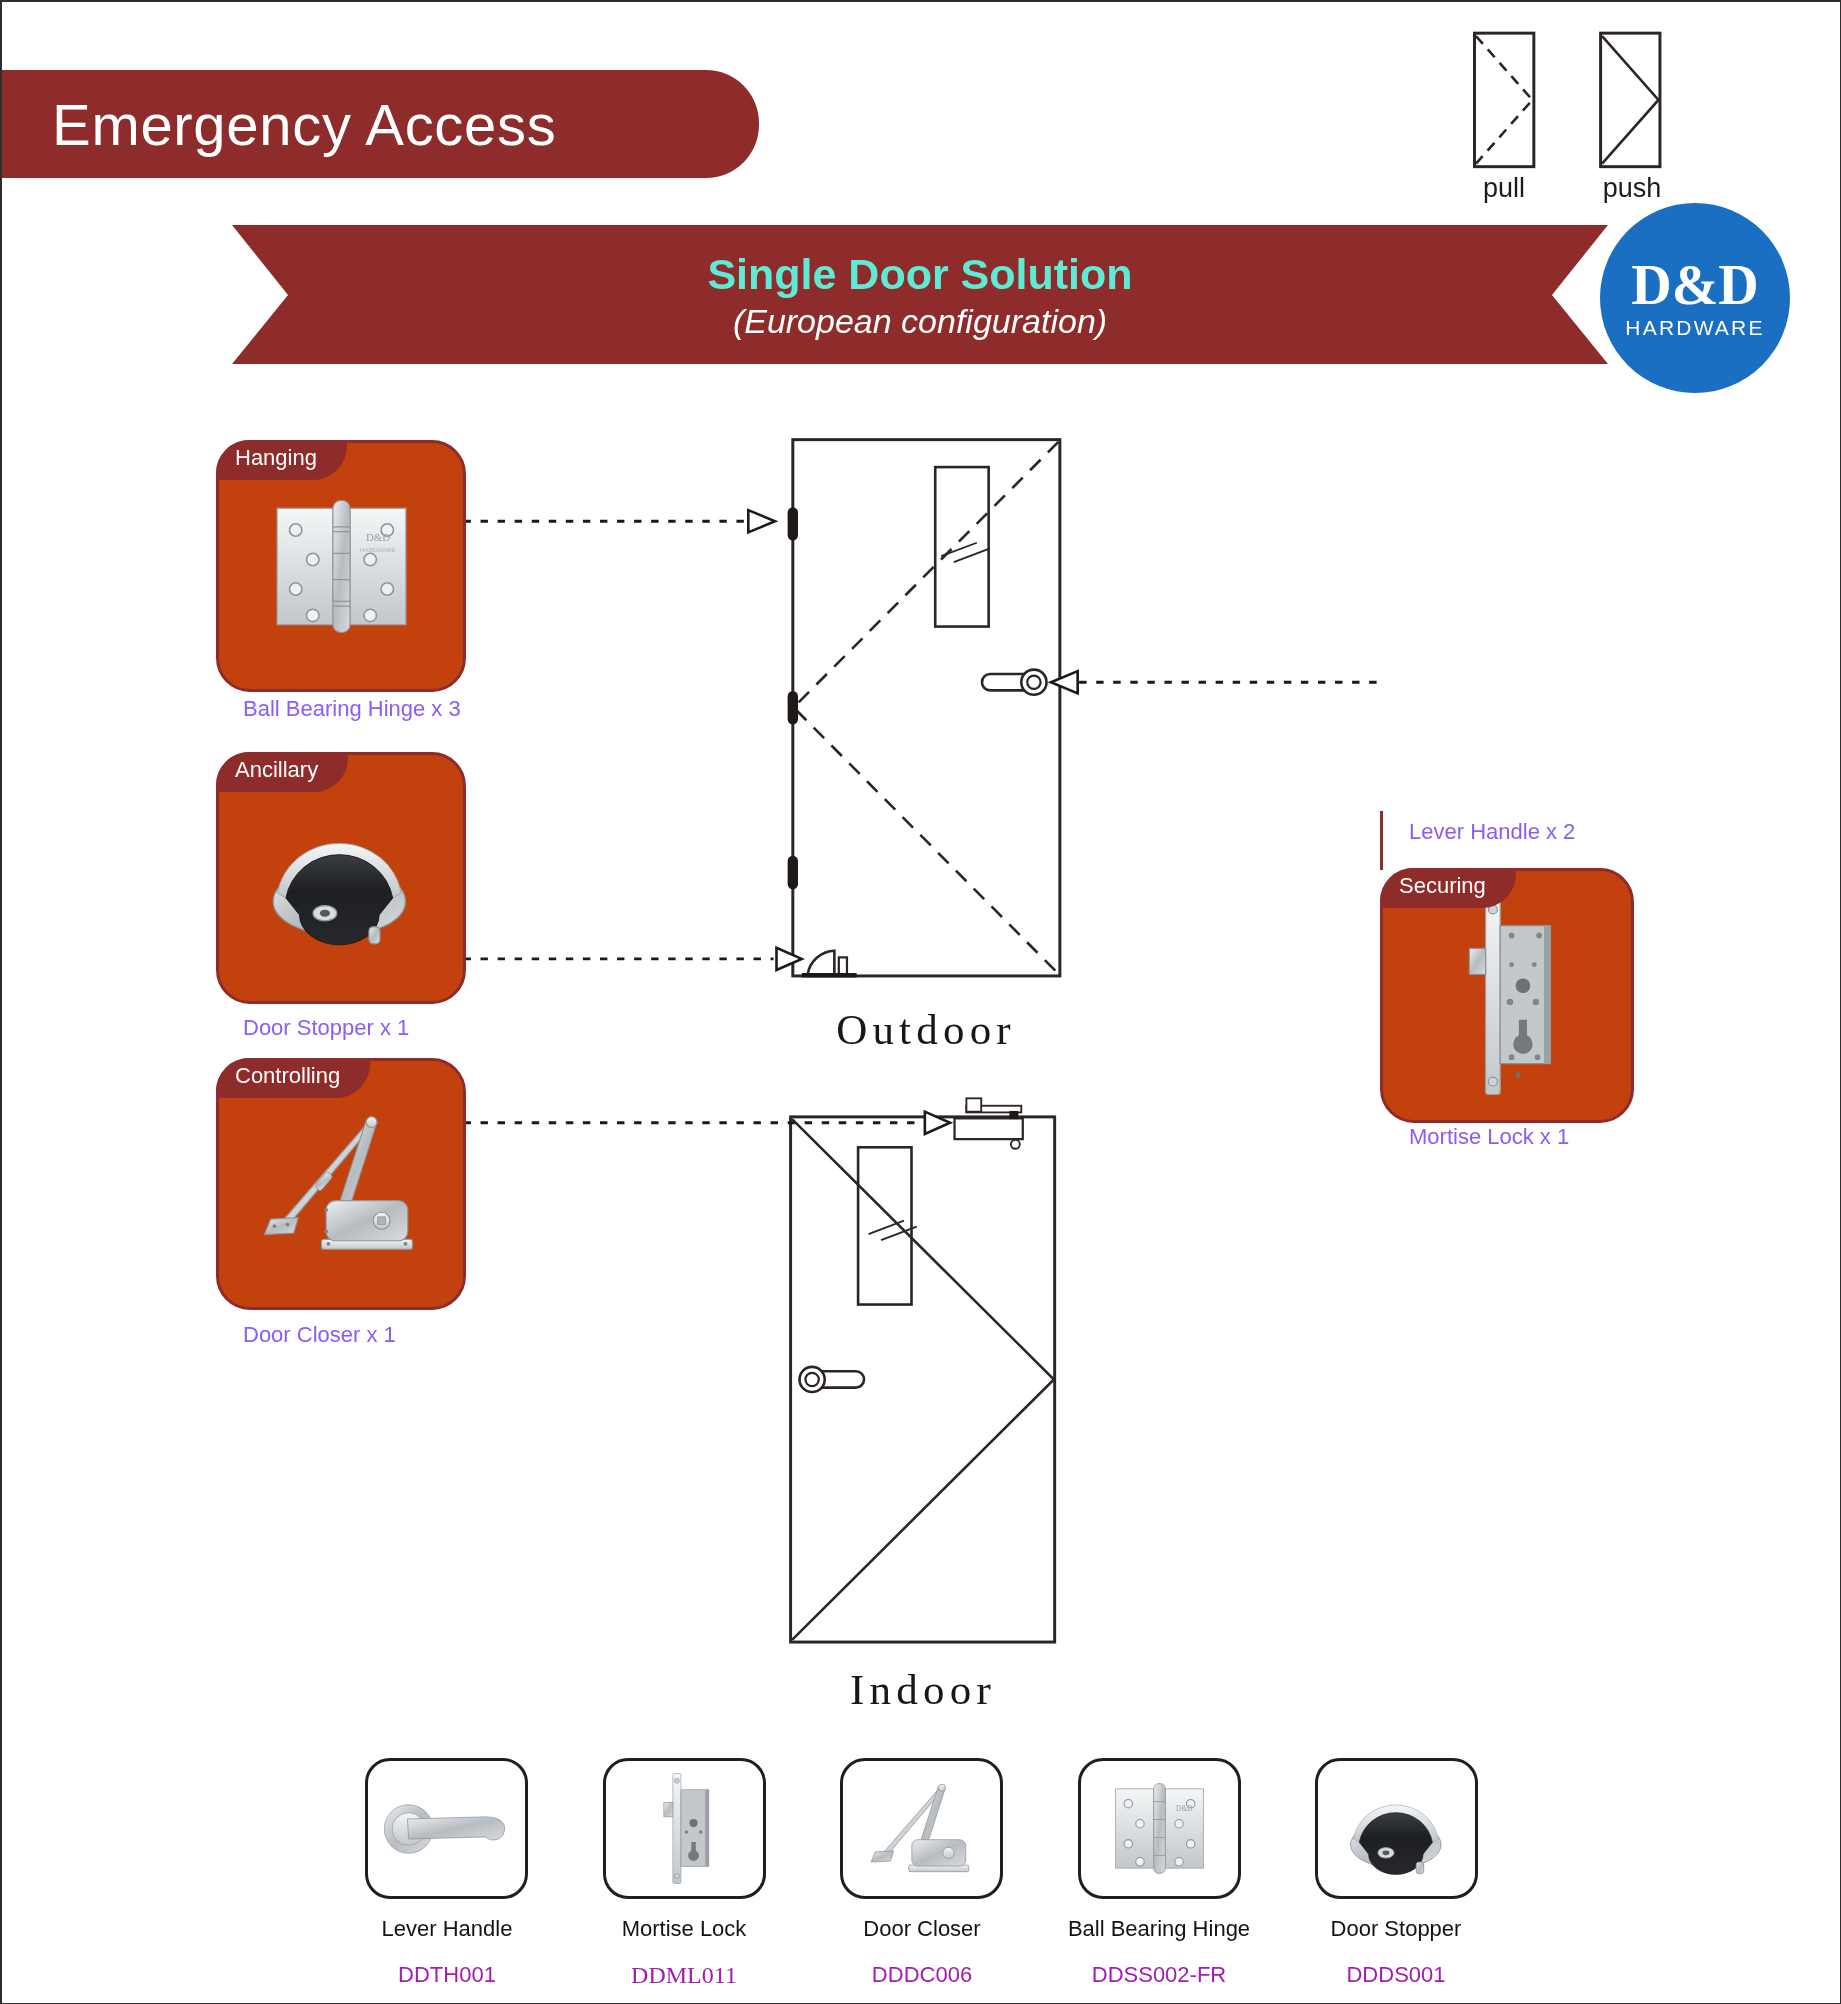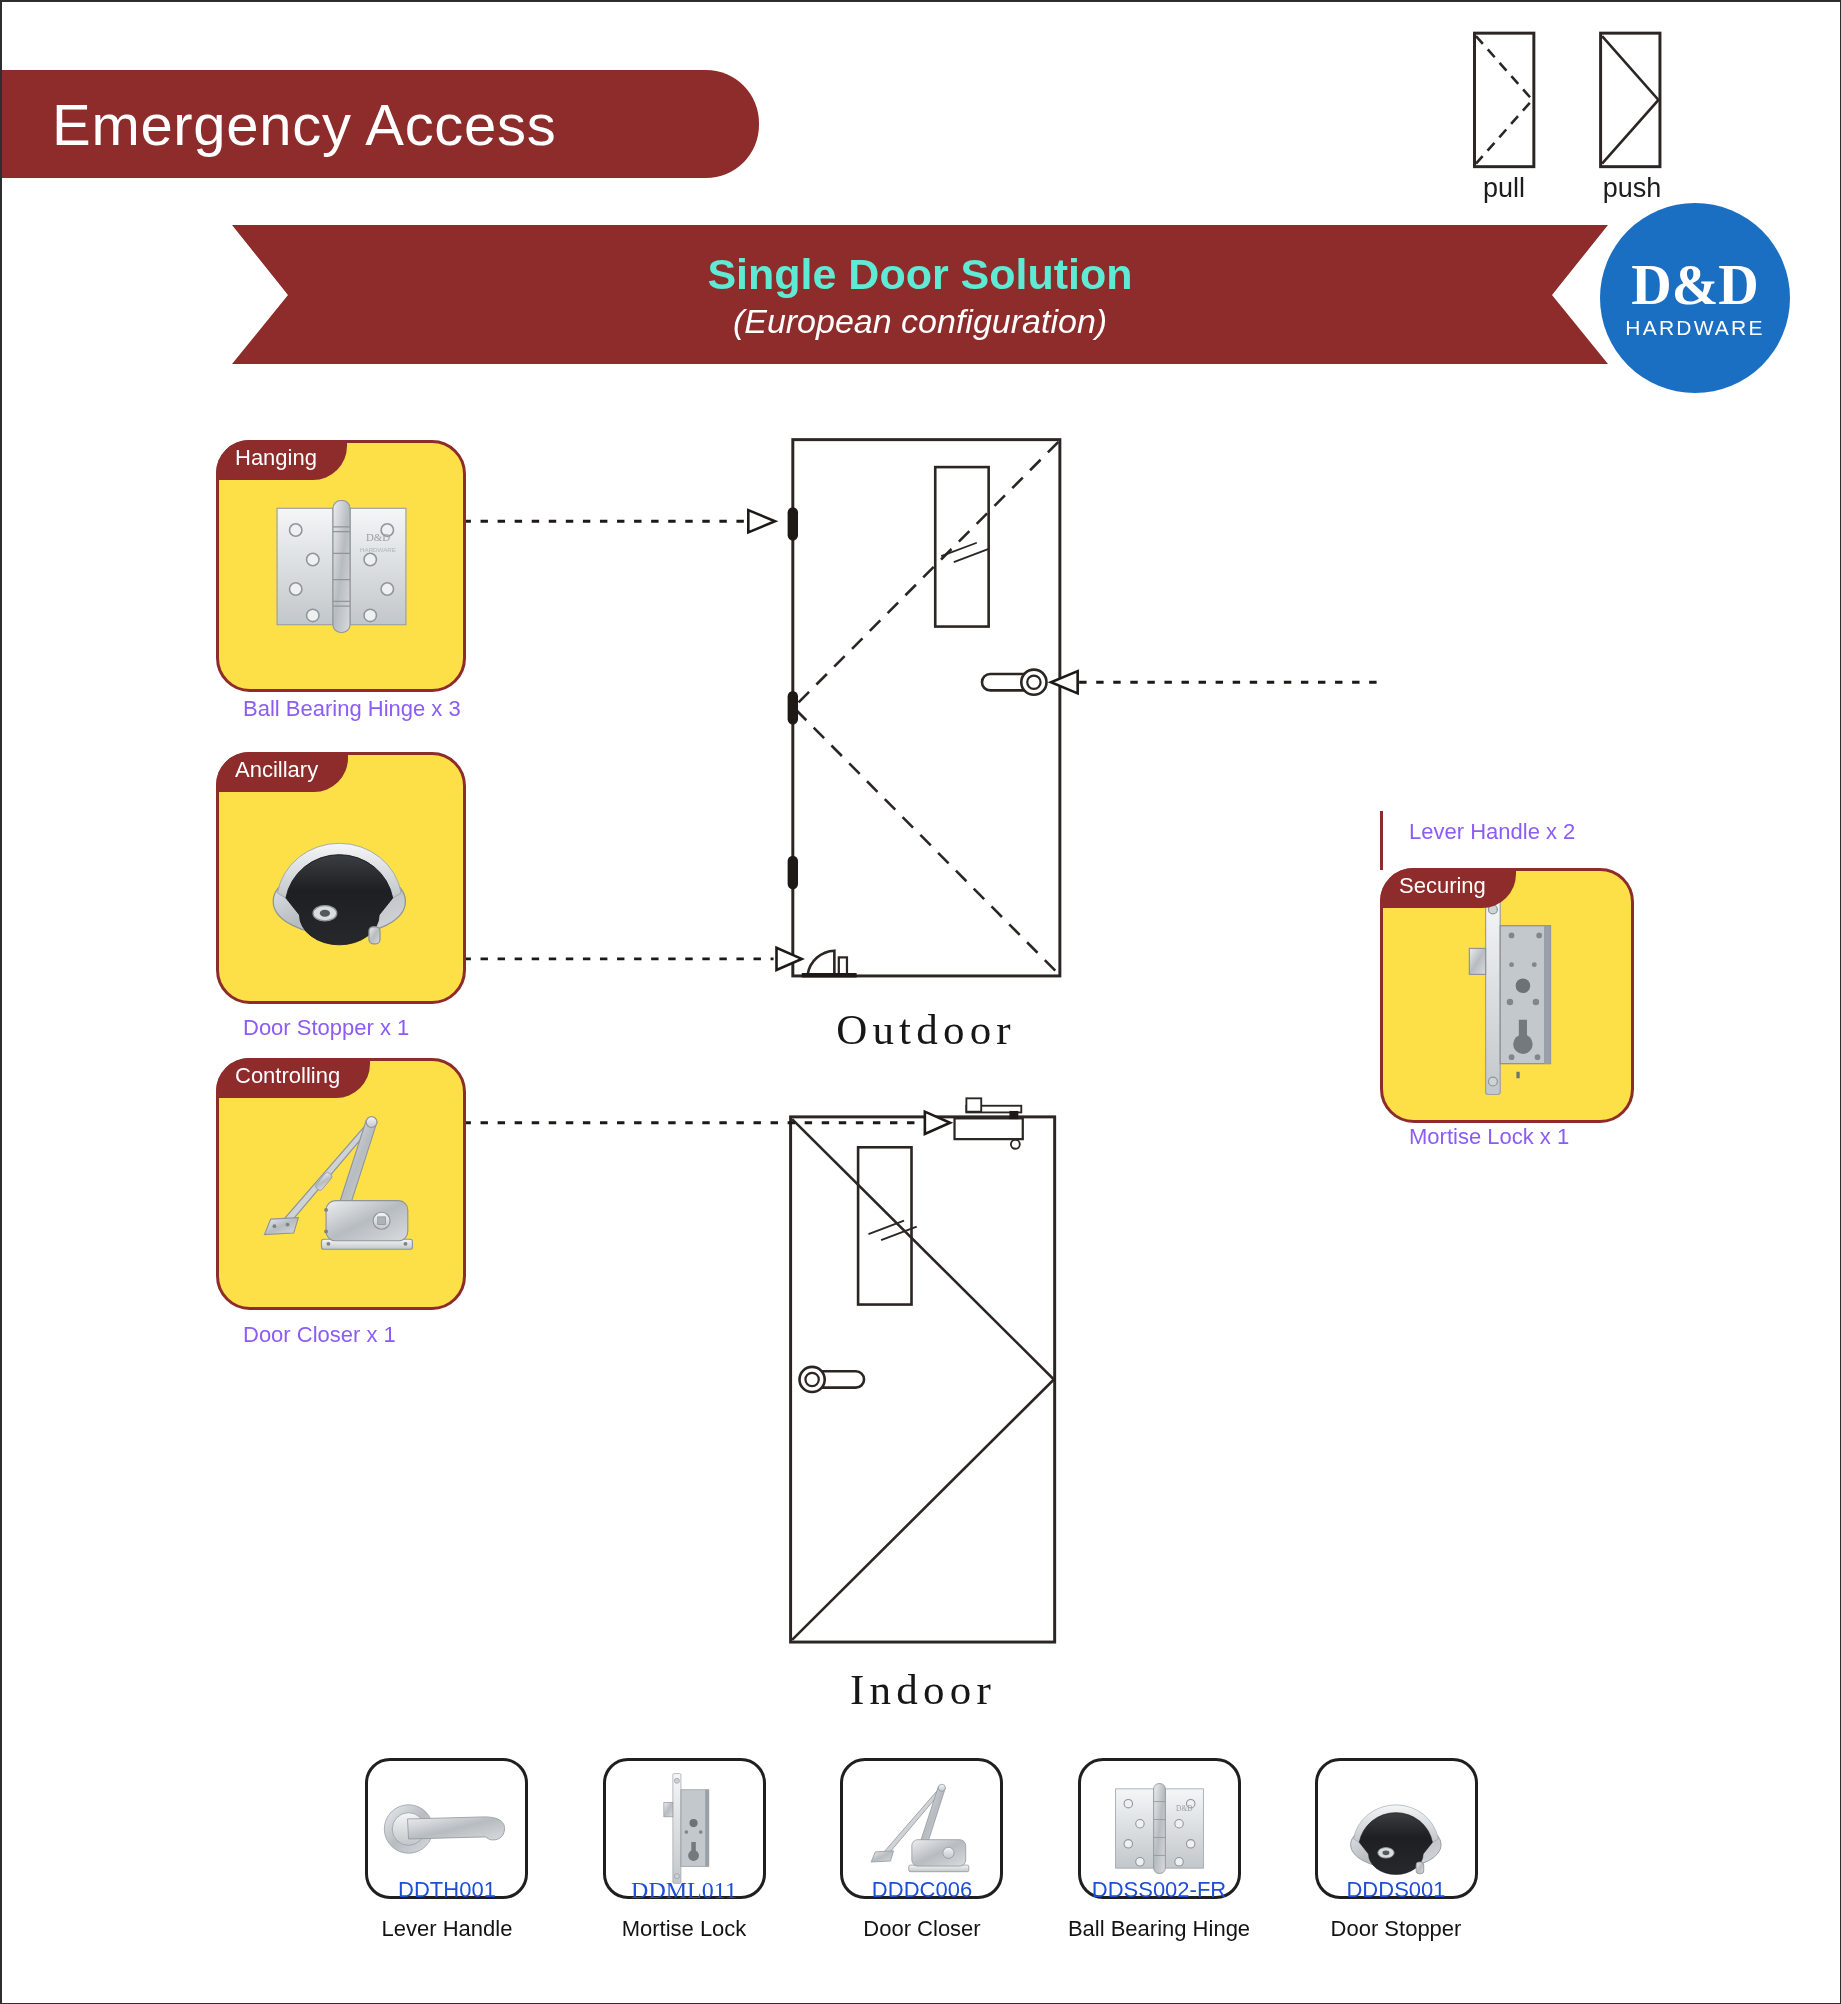--- a/index.html
+++ b/index.html
@@ -18,36 +18,36 @@
   .ribbon-subtitle{color:#fff;font-size:34px;line-height:42px;font-style:italic;}
 
   .logo{position:absolute;left:1598px;top:201px;width:190px;height:190px;border-radius:50%;
         background:#1B6FC2;display:flex;flex-direction:column;align-items:center;justify-content:center;}
   .logo-dd{color:#fff;font-family:"Liberation Serif",serif;font-weight:bold;font-size:56px;line-height:59px;}
   .logo-hw{color:#fff;font-size:21px;letter-spacing:2.2px;margin-top:1.5px;}
 
   .legend-label{position:absolute;color:#1c1c1c;font-size:27px;transform:translateX(-50%);}
 
   
-  .callout{position:absolute;background:#fde047;border:3px solid #8E2B2B;border-radius:34px;
+  .callout{position:absolute;background:#c2410c;border:3px solid #8E2B2B;border-radius:34px;
            display:flex;align-items:center;justify-content:center;}
   .tab{position:absolute;top:-3px;left:-3px;background:#8E2B2B;color:#fff;font-size:22px;
        padding:4.5px 30px 9px 19px;border-radius:33px 0 34px 0;}
   .caption{position:absolute;color:#8b5cf6;font-size:22px;white-space:nowrap;}
 
   .red-connector{position:absolute;left:1378px;top:809px;width:3px;height:59px;background:#8E2B2B;}
 
   
   .door-label{position:absolute;color:#171717;font-size:43px;letter-spacing:5.2px;transform:translateX(-50%);font-family:Liberation Serif, serif;}
 
   
   .product-box{position:absolute;top:1756px;width:163px;height:141px;background:#fff;border:3px solid #1f1f1f;
                border-radius:25px;display:flex;align-items:center;justify-content:center;box-sizing:border-box;}
   .product-name{position:absolute;top:1914px;color:#131313;font-size:22px;transform:translateX(-50%);white-space:nowrap;}
-  .product-model{position:absolute;top:1875px;color:#1d4ed8;font-size:22px;transform:translateX(-50%);white-space:nowrap;}
+  .product-model{position:absolute;top:1960px;color:#a21caf;font-size:22px;transform:translateX(-50%);white-space:nowrap;}
   .product-model.serif{font-family:"Liberation Serif",serif;font-size:24px;}
 
   svg.layer{position:absolute;left:0;top:0;pointer-events:none;}
 </style>
 </head>
 <body>
 
 <div id="canvas">
 
   <svg width="0" height="0" style="position:absolute" aria-hidden="true">

